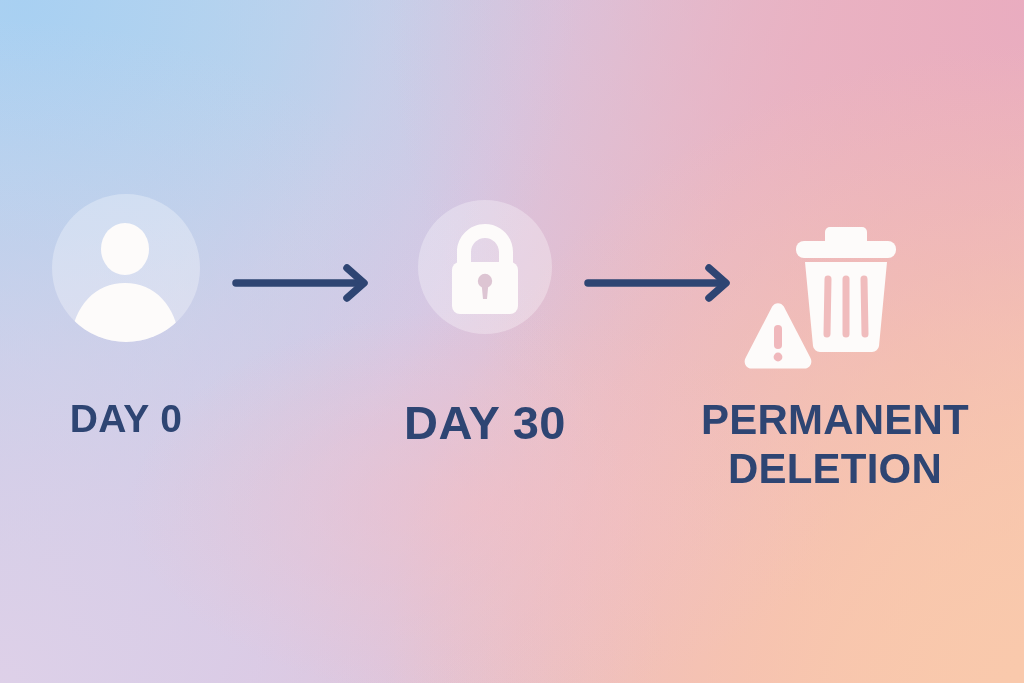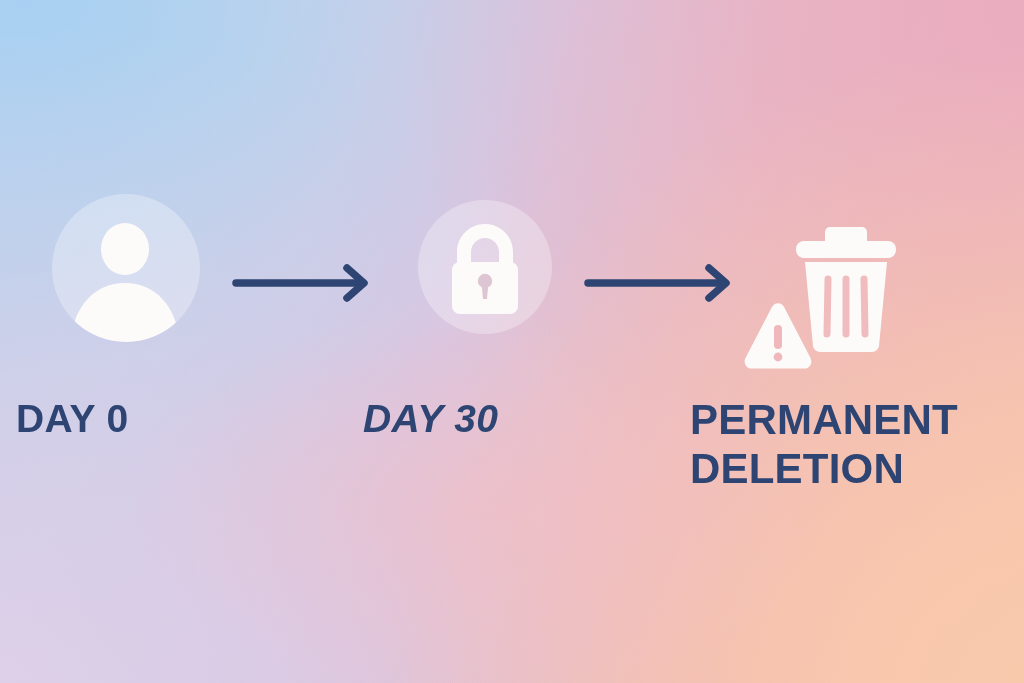--- a/index.html
+++ b/index.html
@@ -85,26 +85,26 @@
     background: rgba(255, 255, 255, 0.30);
   }
 
   
   .label {
     position: absolute;
     color: #2e4573;
     font-weight: bold;
     letter-spacing: 0.4px;
     line-height: 1.16;
-    text-align: left;
+    text-align: center;
     white-space: pre-line;
     -webkit-font-smoothing: antialiased;
   }
   .label-day0    { left: 16px;  top: 396px; width: 220px; font-size: 39px; }
-  .label-day30   { left: 363px; top: 396px; width: 220px; font-size: 39px; font-style: italic; }
+  .label-day30   { left: 375px; top: 396px; width: 220px; font-size: 47px; }
   .label-perm    { left: 690px; top: 396px; width: 290px; font-size: 42px; letter-spacing: 0.2px; }
 
   svg { display: block; overflow: visible; }
 </style>
 </head>
 <body>
 
 <div id="stage">
 
   <div class="bg-layer bg-base"></div>

